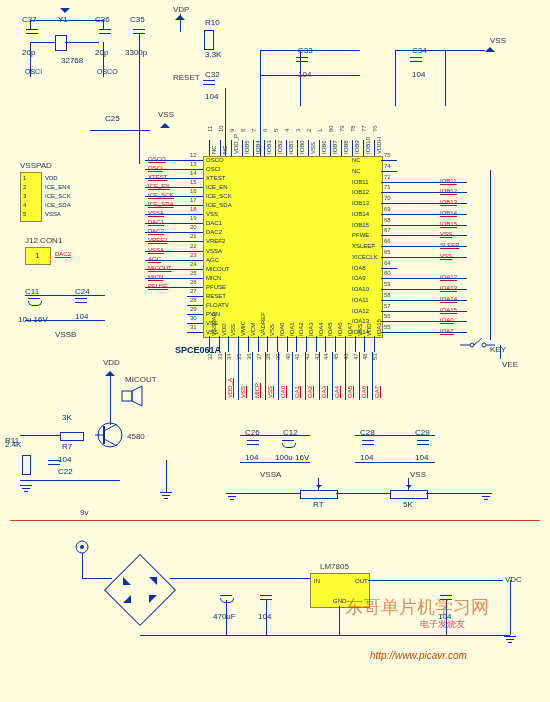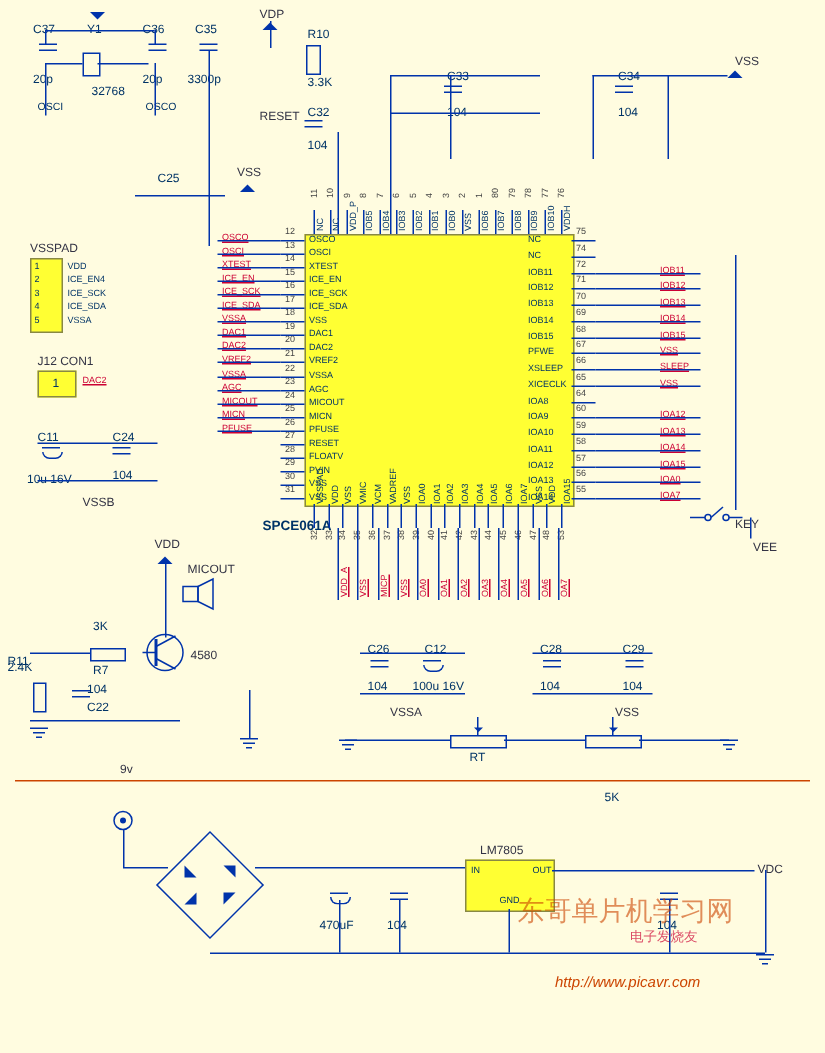--- a/index.html
+++ b/index.html
@@ -587,21 +587,21 @@
 <div class="wire-h" style="left:355px; top:435px; width:80px;"></div>
 <div class="wire-h" style="left:355px; top:462px; width:80px;"></div>
 <div class="label label-dark" style="left:410px; top:470px;">VSS</div>
 
 <div class="pot" style="left:300px; top:490px;"></div>
 <div class="arrow-v" style="left:318px; top:478px; height:12px;"></div>
 <div class="label" style="left:313px; top:500px;">RT</div>
 
 <div class="pot" style="left:390px; top:490px;"></div>
 <div class="arrow-v" style="left:408px; top:478px; height:12px;"></div>
-<div class="label" style="left:403px; top:527px;">5K</div>
+<div class="label" style="left:403px; top:500px;">5K</div>
 <div class="wire-h" style="left:230px; top:493px; width:70px;"></div>
 <div class="wire-h" style="left:336px; top:493px; width:54px;"></div>
 <div class="wire-h" style="left:426px; top:493px; width:60px;"></div>
 <div class="gnd" style="left:226px; top:493px;">
     <div class="l1"></div>
     <div class="l2"></div>
     <div class="l3"></div>
   </div>
 <div class="gnd" style="left:480px; top:493px;">
     <div class="l1"></div>

